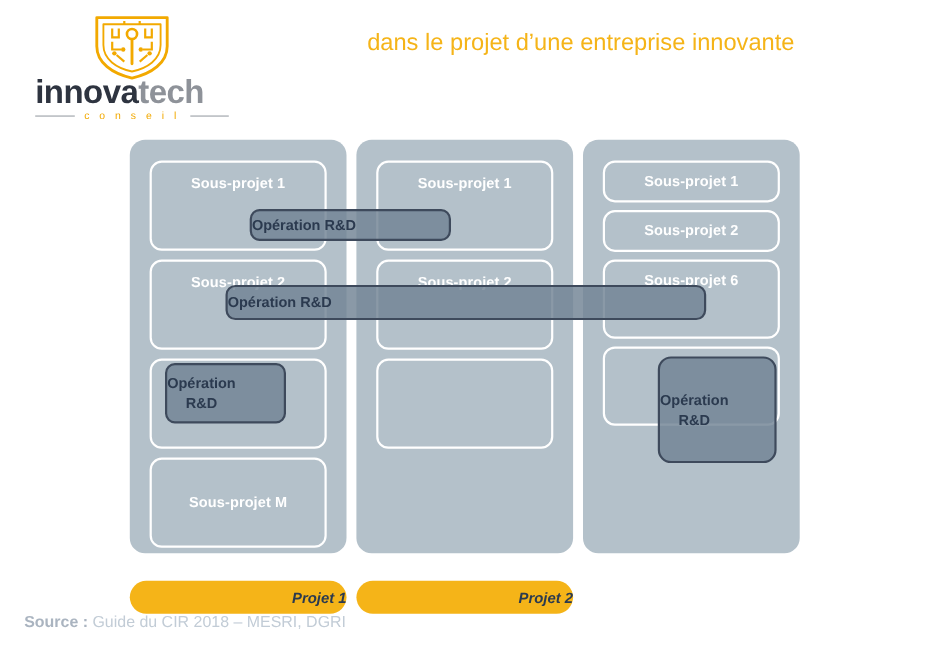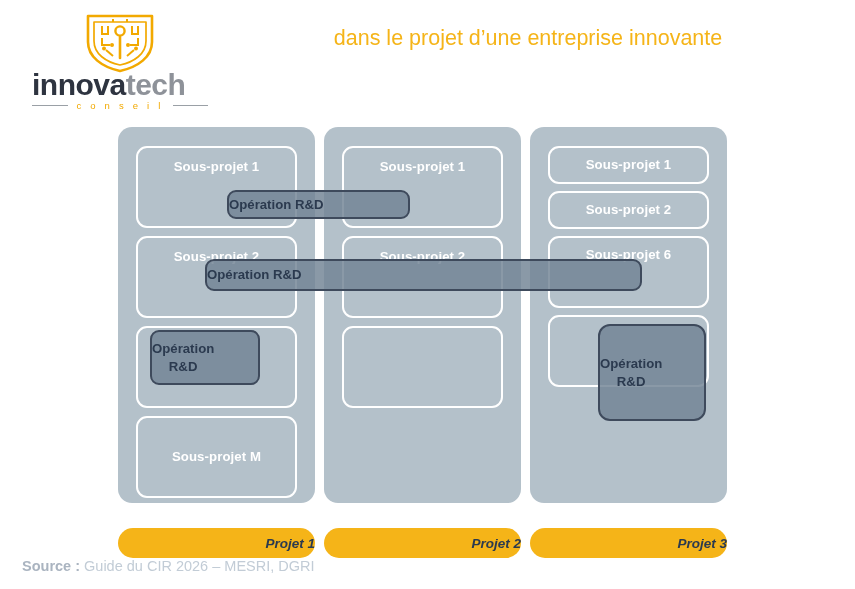--- a/index.html
+++ b/index.html
@@ -320,23 +320,20 @@
     <div class="rd-shape" id="rd-box-d">
       <span class="rd-label"><span>Opération</span><br><span>R&amp;D</span></span>
     </div>
 
     <div class="project-pill" id="pill-1">
       <span class="pill-label">Projet 1</span>
     </div>
     <div class="project-pill" id="pill-2">
       <span class="pill-label">Projet 2</span>
     </div>
-    <div class="project-pill" id="pill-3">
-      <span class="pill-label">Projet 3</span>
-    </div>
   </div>
 
   <div id="footer">
     <span id="footer-lead">Source :</span>
-    <span id="footer-text">Guide du CIR 2026 – MESRI, DGRI</span>
+    <span id="footer-text">Guide du CIR 2018 – MESRI, DGRI</span>
   </div>
 
 </div>
 
 </body></html>

